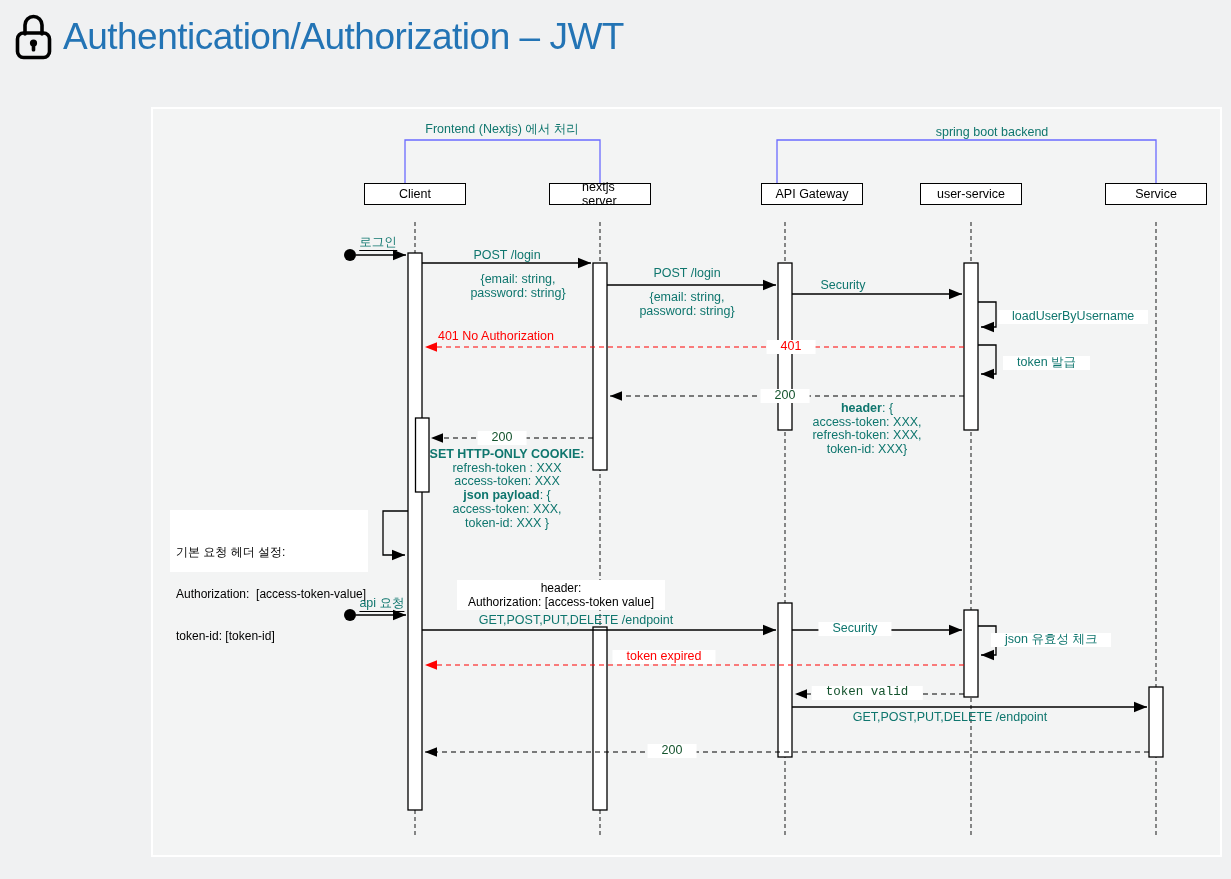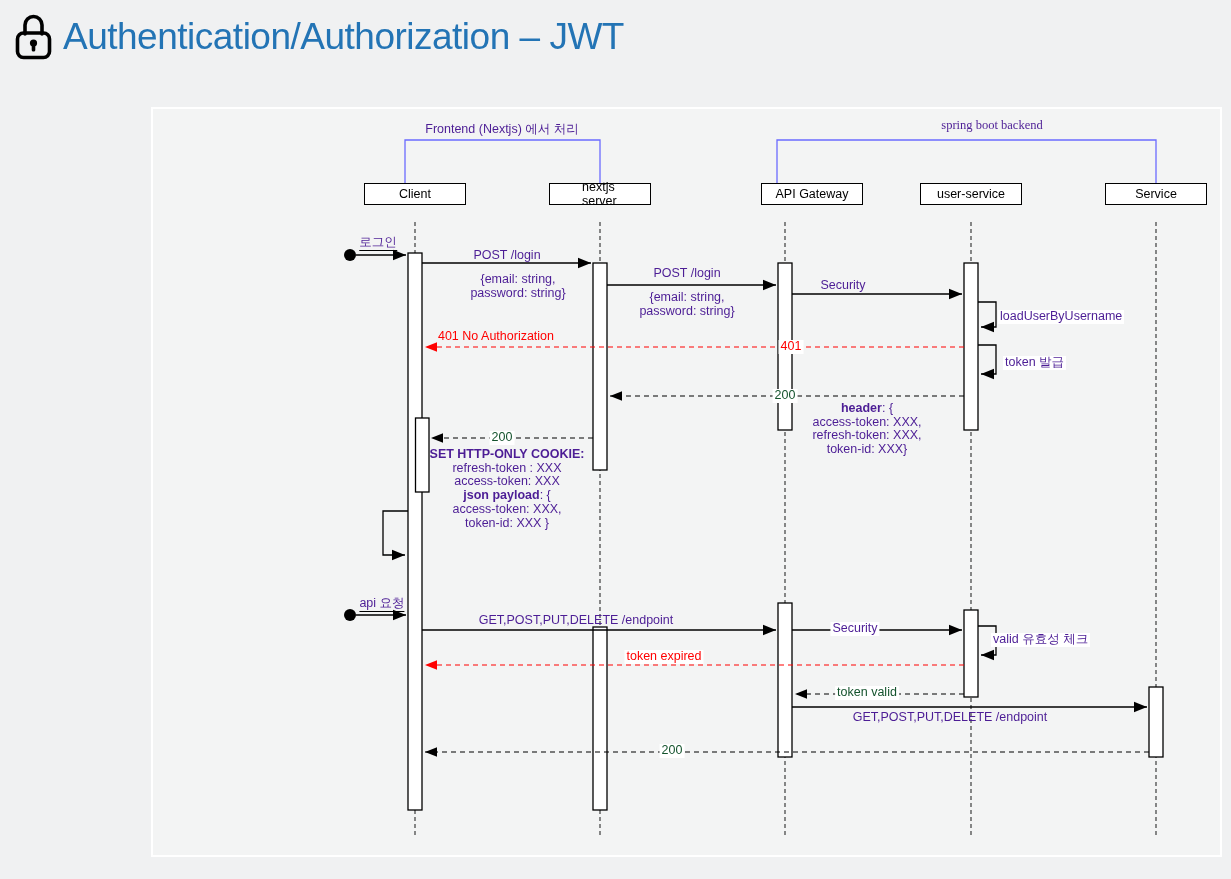--- a/index.html
+++ b/index.html
@@ -3,23 +3,23 @@
 <meta charset="utf-8">
 <style>
   html,body{margin:0;padding:0;background:#eef0f1;}
   .stage{position:relative;width:1231px;height:879px;background:#f0f1f2;
          font-family:"Liberation Sans","DejaVu Sans",sans-serif;overflow:hidden;}
   .page-title{position:absolute;left:13px;top:13px;display:flex;align-items:center;gap:9px;z-index:3;}
   .page-title .ttl{font-size:37px;color:#2374b5;letter-spacing:-0.5px;line-height:1.2;}
   .panel{position:absolute;left:151px;top:107px;width:1071px;height:750px;
          background:#f3f4f4;border:2px solid #ffffff;box-sizing:border-box;z-index:0;}
   svg.wires{position:absolute;left:0;top:0;z-index:1;}
-  .lbl{position:absolute;z-index:2;font-size:12.5px;color:#4c1d95;line-height:13.5px;white-space:nowrap;}
+  .lbl{position:absolute;z-index:2;font-size:12.5px;color:#0f766e;line-height:13.5px;white-space:nowrap;}
   .ctr{transform:translateX(-50%);text-align:center;}
-  .wbg{background:#ffffff;padding:0 2px;}
+  .wbg{background:#ffffff;padding:0 14px;}
   .red{color:#ff0000;}
   .blu{color:#14532d;}
   .b{font-weight:bold;}
   .ul{border-bottom:1.2px solid #000;padding-bottom:1px;}
   .actor{position:absolute;z-index:2;width:102px;height:22px;background:#ffffff;
          border:1.3px solid #000;box-sizing:border-box;display:flex;align-items:center;
          justify-content:center;font-size:12.5px;}
   .note{z-index:2;}
   .notebox{position:absolute;z-index:2;background:#fff;font-size:12px;line-height:14px;
            box-sizing:border-box;}
@@ -106,21 +106,21 @@
       <line x1="1149" y1="752" x2="425" y2="752"></line>
     </g>
 
     <g stroke="#ff0000" stroke-width="1.2" stroke-dasharray="5,4" fill="none" marker-end="url(#mR)">
       <line x1="964" y1="347" x2="425" y2="347"></line>
       <line x1="964" y1="665" x2="425" y2="665"></line>
     </g>
   </svg>
 
   <div class="lbl ctr" style="left:502px;top:123px;">Frontend (Nextjs) 에서 처리</div>
-  <div class="lbl ctr" style="left:992px;top:119px;font-family:Liberation Serif, serif;">spring boot backend</div>
+  <div class="lbl ctr" style="left:992px;top:126px;">spring boot backend</div>
 
   <div class="actor" style="left:364px;top:183px;">Client</div>
   <div class="actor" style="left:549px;top:183px;padding-left:32px;">nextjs server</div>
   <div class="actor" style="left:761px;top:183px;text-align:right;">API Gateway</div>
   <div class="actor" style="left:920px;top:183px;">user-service</div>
   <div class="actor" style="left:1105px;top:183px;">Service</div>
 
   <div class="lbl ctr" style="left:378px;top:236px;"><span class="ul">로그인</span></div>
   <div class="lbl ctr" style="left:507px;top:249px;">POST /login</div>
   <div class="lbl ctr" style="left:518px;top:272px;line-height:14px;">
@@ -150,25 +150,34 @@
 
   <div class="lbl ctr note" style="left:507px;top:448px;line-height:13.7px;">
     <div class="b">SET HTTP-ONLY COOKIE:</div>
     <div>refresh-token : XXX</div>
     <div>access-token: XXX</div>
     <div><span class="b">json payload</span><span>: {</span></div>
     <div>access-token: XXX,</div>
     <div>token-id: XXX }</div>
   </div>
 
+  <div class="notebox ws" style="left:170px;top:510px;width:198px;height:62px;padding:7px 6px;">
+    <div>기본 요청 헤더 설정:</div>
+    <div>Authorization:  [access-token-value]</div>
+    <div>token-id: [token-id]</div>
+  </div>
 
   <div class="lbl ctr" style="left:382px;top:597px;"><span class="ul">api 요청</span></div>
 
+  <div class="notebox" style="left:457px;top:580px;width:208px;height:30px;padding:2px 0;text-align:center;line-height:13.5px;">
+    <div>header:</div>
+    <div>Authorization: [access-token value]</div>
+  </div>
 
   <div class="lbl ctr" style="left:576px;top:614px;">GET,POST,PUT,DELETE /endpoint</div>
   <div class="lbl ctr wbg" style="left:855px;top:622px;">Security</div>
-  <div class="lbl wbg" style="left:991px;top:633px;">valid 유효성 체크</div>
+  <div class="lbl wbg" style="left:991px;top:633px;">json 유효성 체크</div>
   <div class="lbl ctr red wbg" style="left:664px;top:650px;">token expired</div>
-  <div class="lbl ctr blu wbg" style="left:867px;top:686px;">token valid</div>
+  <div class="lbl ctr blu wbg" style="left:867px;top:686px;font-family:Liberation Mono, monospace;">token valid</div>
   <div class="lbl ctr" style="left:950px;top:711px;">GET,POST,PUT,DELETE /endpoint</div>
   <div class="lbl ctr blu wbg" style="left:672px;top:744px;">200</div>
 
 </div>
 
 </body></html>

